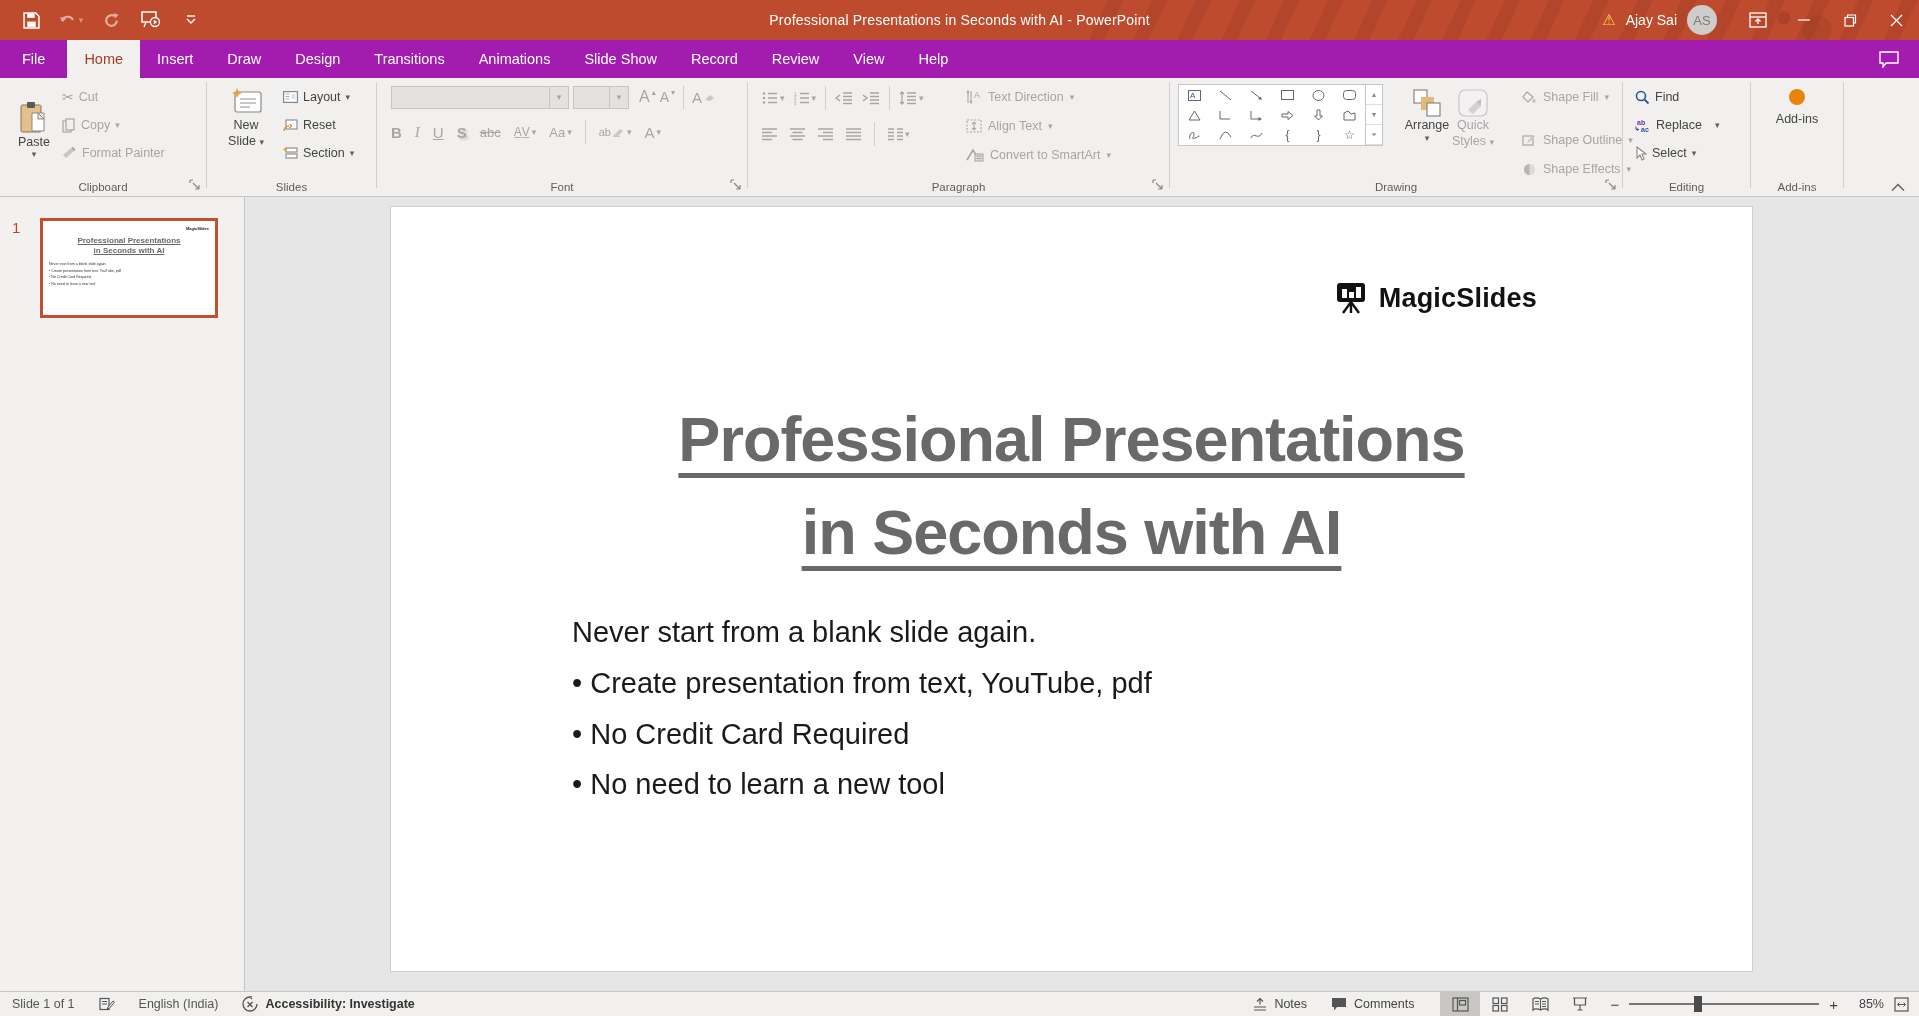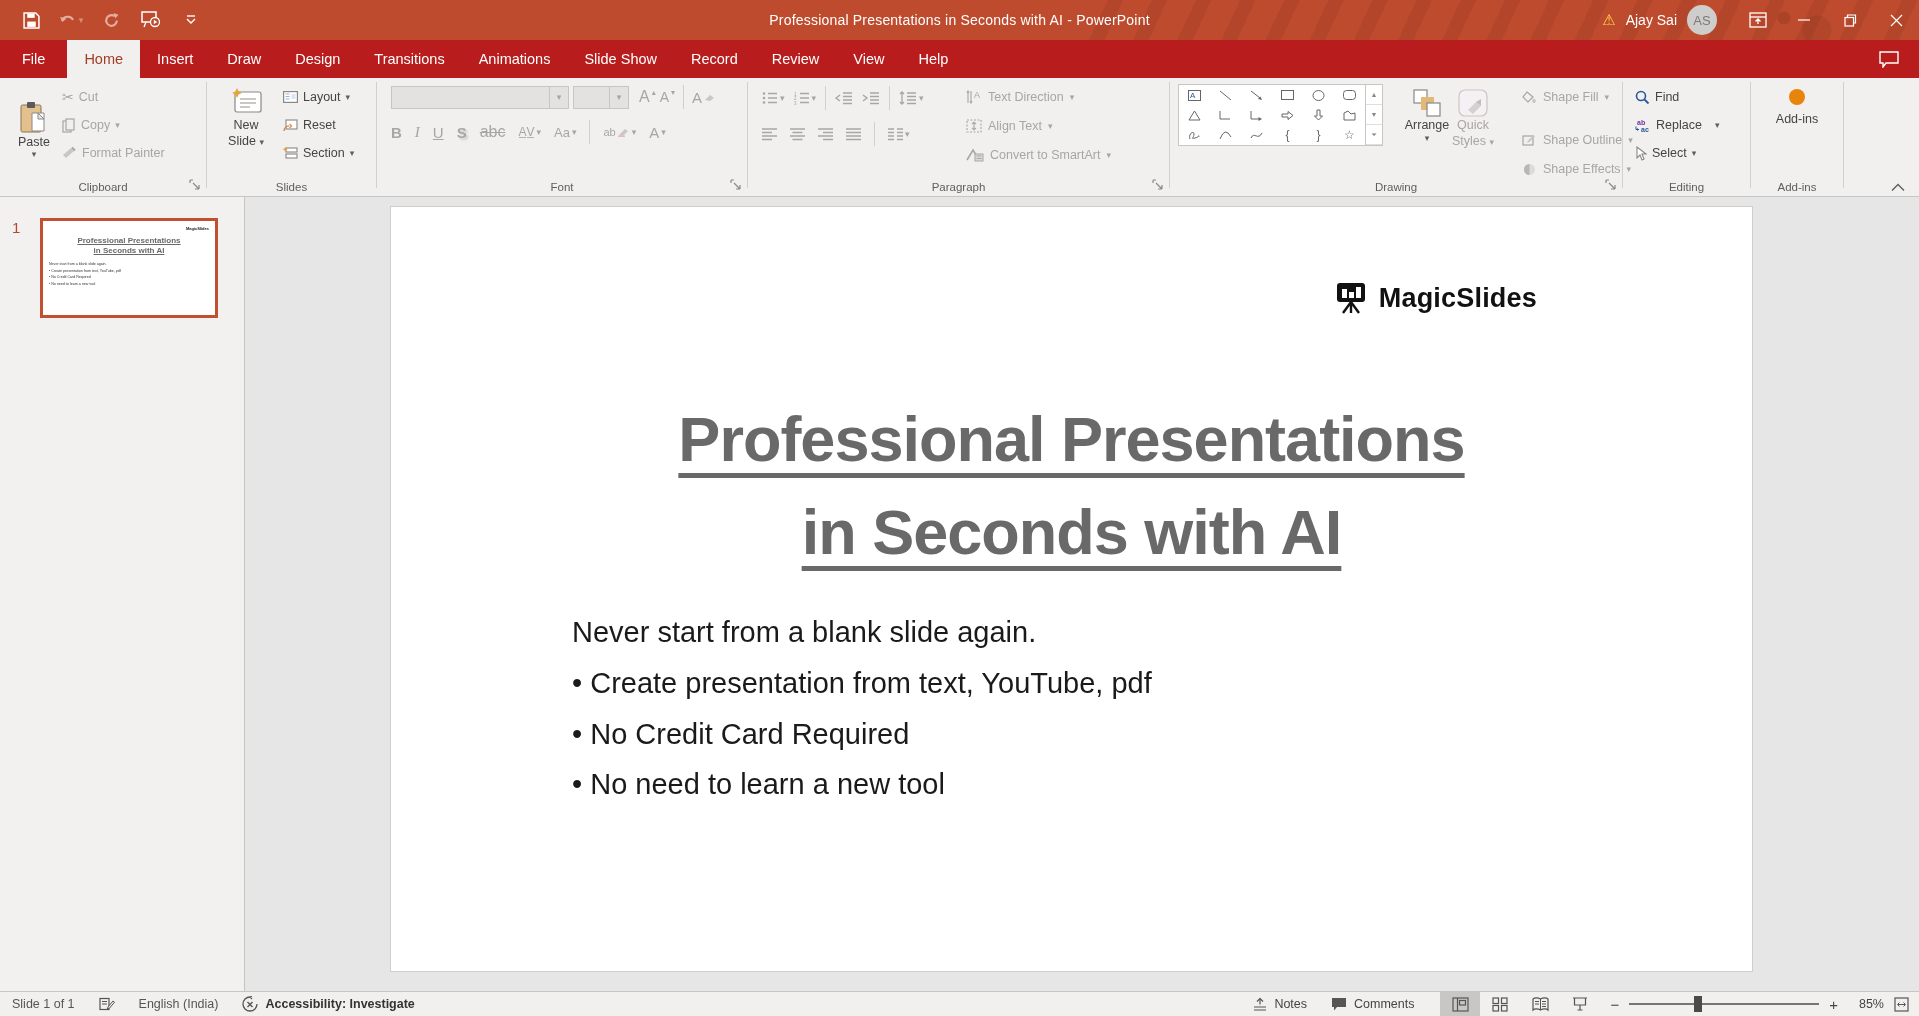--- a/index.html
+++ b/index.html
@@ -19,21 +19,21 @@
   .qat-btn.dim { opacity:.55; }
   .tb-title { position:absolute; left:0; right:0; text-align:center; font-size:14px; letter-spacing:.2px; color:#fff; z-index:1; }
   .tb-right { margin-left:auto; display:flex; align-items:center; height:100%; z-index:2; }
   .tb-user { display:flex; align-items:center; gap:10px; font-size:14px; margin-right:18px; }
   .warn { font-size:15px; color:#ffd34d; }
   .avatar { width:30px; height:30px; border-radius:50%; background:#cfcdcb; color:#7a7a7a; font-size:13px; display:flex; align-items:center; justify-content:center; }
   .winbtn { width:46px; height:40px; display:flex; align-items:center; justify-content:center; color:#fff; font-size:14px; }
   .ribbon-opts { width:46px; }
 
   
-  .tabrow { position:absolute; left:0; top:40px; width:1919px; height:38px; background:#b91c1c; display:flex; align-items:stretch; color:#fff; }
+  .tabrow { position:absolute; left:0; top:40px; width:1919px; height:38px; background:#a21caf; display:flex; align-items:stretch; color:#fff; }
   .tab { padding:0 17px; display:flex; align-items:center; font-size:14.5px; cursor:default; }
   .tab.file { background:transparent; font-weight:400; padding:0 22px; }
   .tab.active { background:#f1f0ef; color:#a33e26; }
   .tellme { display:flex; align-items:center; gap:10px; font-size:14.5px; padding:0 16px; }
   .bulb { width:15px; height:20px; }
   .tab-chat { margin-left:auto; width:60px; display:flex; align-items:center; justify-content:center; }
 
   
   .ribbon { position:absolute; left:0; top:78px; width:1919px; height:119px; background:#f1f0ef; border-bottom:1px solid #c8c6c4; font-size:12.5px; color:#444; }
   .rgroup { position:absolute; top:0; height:118px; }
@@ -294,21 +294,21 @@
       <div class="vline" style="margin:0 4px;"></div>
       <span class="fmt">A<svg width="12" height="9" viewBox="0 0 12 9">
             <path d="M1 7 l5-5 4 3 -4 3 z" fill="#c9c7c5"></path>
           </svg></span>
     </div>
     <div style="position:absolute; left:14px; top:42px; display:flex; gap:13px; align-items:center;">
       <span class="fmt" style="font-weight:bold;">B</span>
       <span class="fmt" style="font-style:italic; font-family:'Liberation Serif',serif;">I</span>
       <span class="fmt" style="text-decoration:underline;">U</span>
       <span class="fmt" style="font-weight:bold; text-shadow:2px 2px 2px #ccc;">S</span>
-      <span class="fmt" style="font-size:16px; text-decoration:line-through;">abc</span>
+      <span class="fmt" style="font-size:13px; text-decoration:line-through;">abc</span>
       <span class="fmt" style="font-size:12px;">A̲V̲ <span class="chev dis">▾</span></span>
       <span class="fmt" style="font-size:13px;">Aa <span class="chev dis">▾</span></span>
       <div class="vline"></div>
       <span class="fmt" style="font-size:11px;">ab<svg width="12" height="10" viewBox="0 0 12 10">
             <path d="M1 8 l6-6 3 2 -6 6 z" fill="#c9c7c5"></path>
             <rect x="0" y="8.5" width="7" height="1.5" fill="#e7b9c7"></rect>
           </svg><span class="chev dis">▾</span></span>
       <span class="fmt" style="font-size:15px;">A<span class="chev dis">▾</span></span>
     </div>
     <div class="glabel">Font</div>

